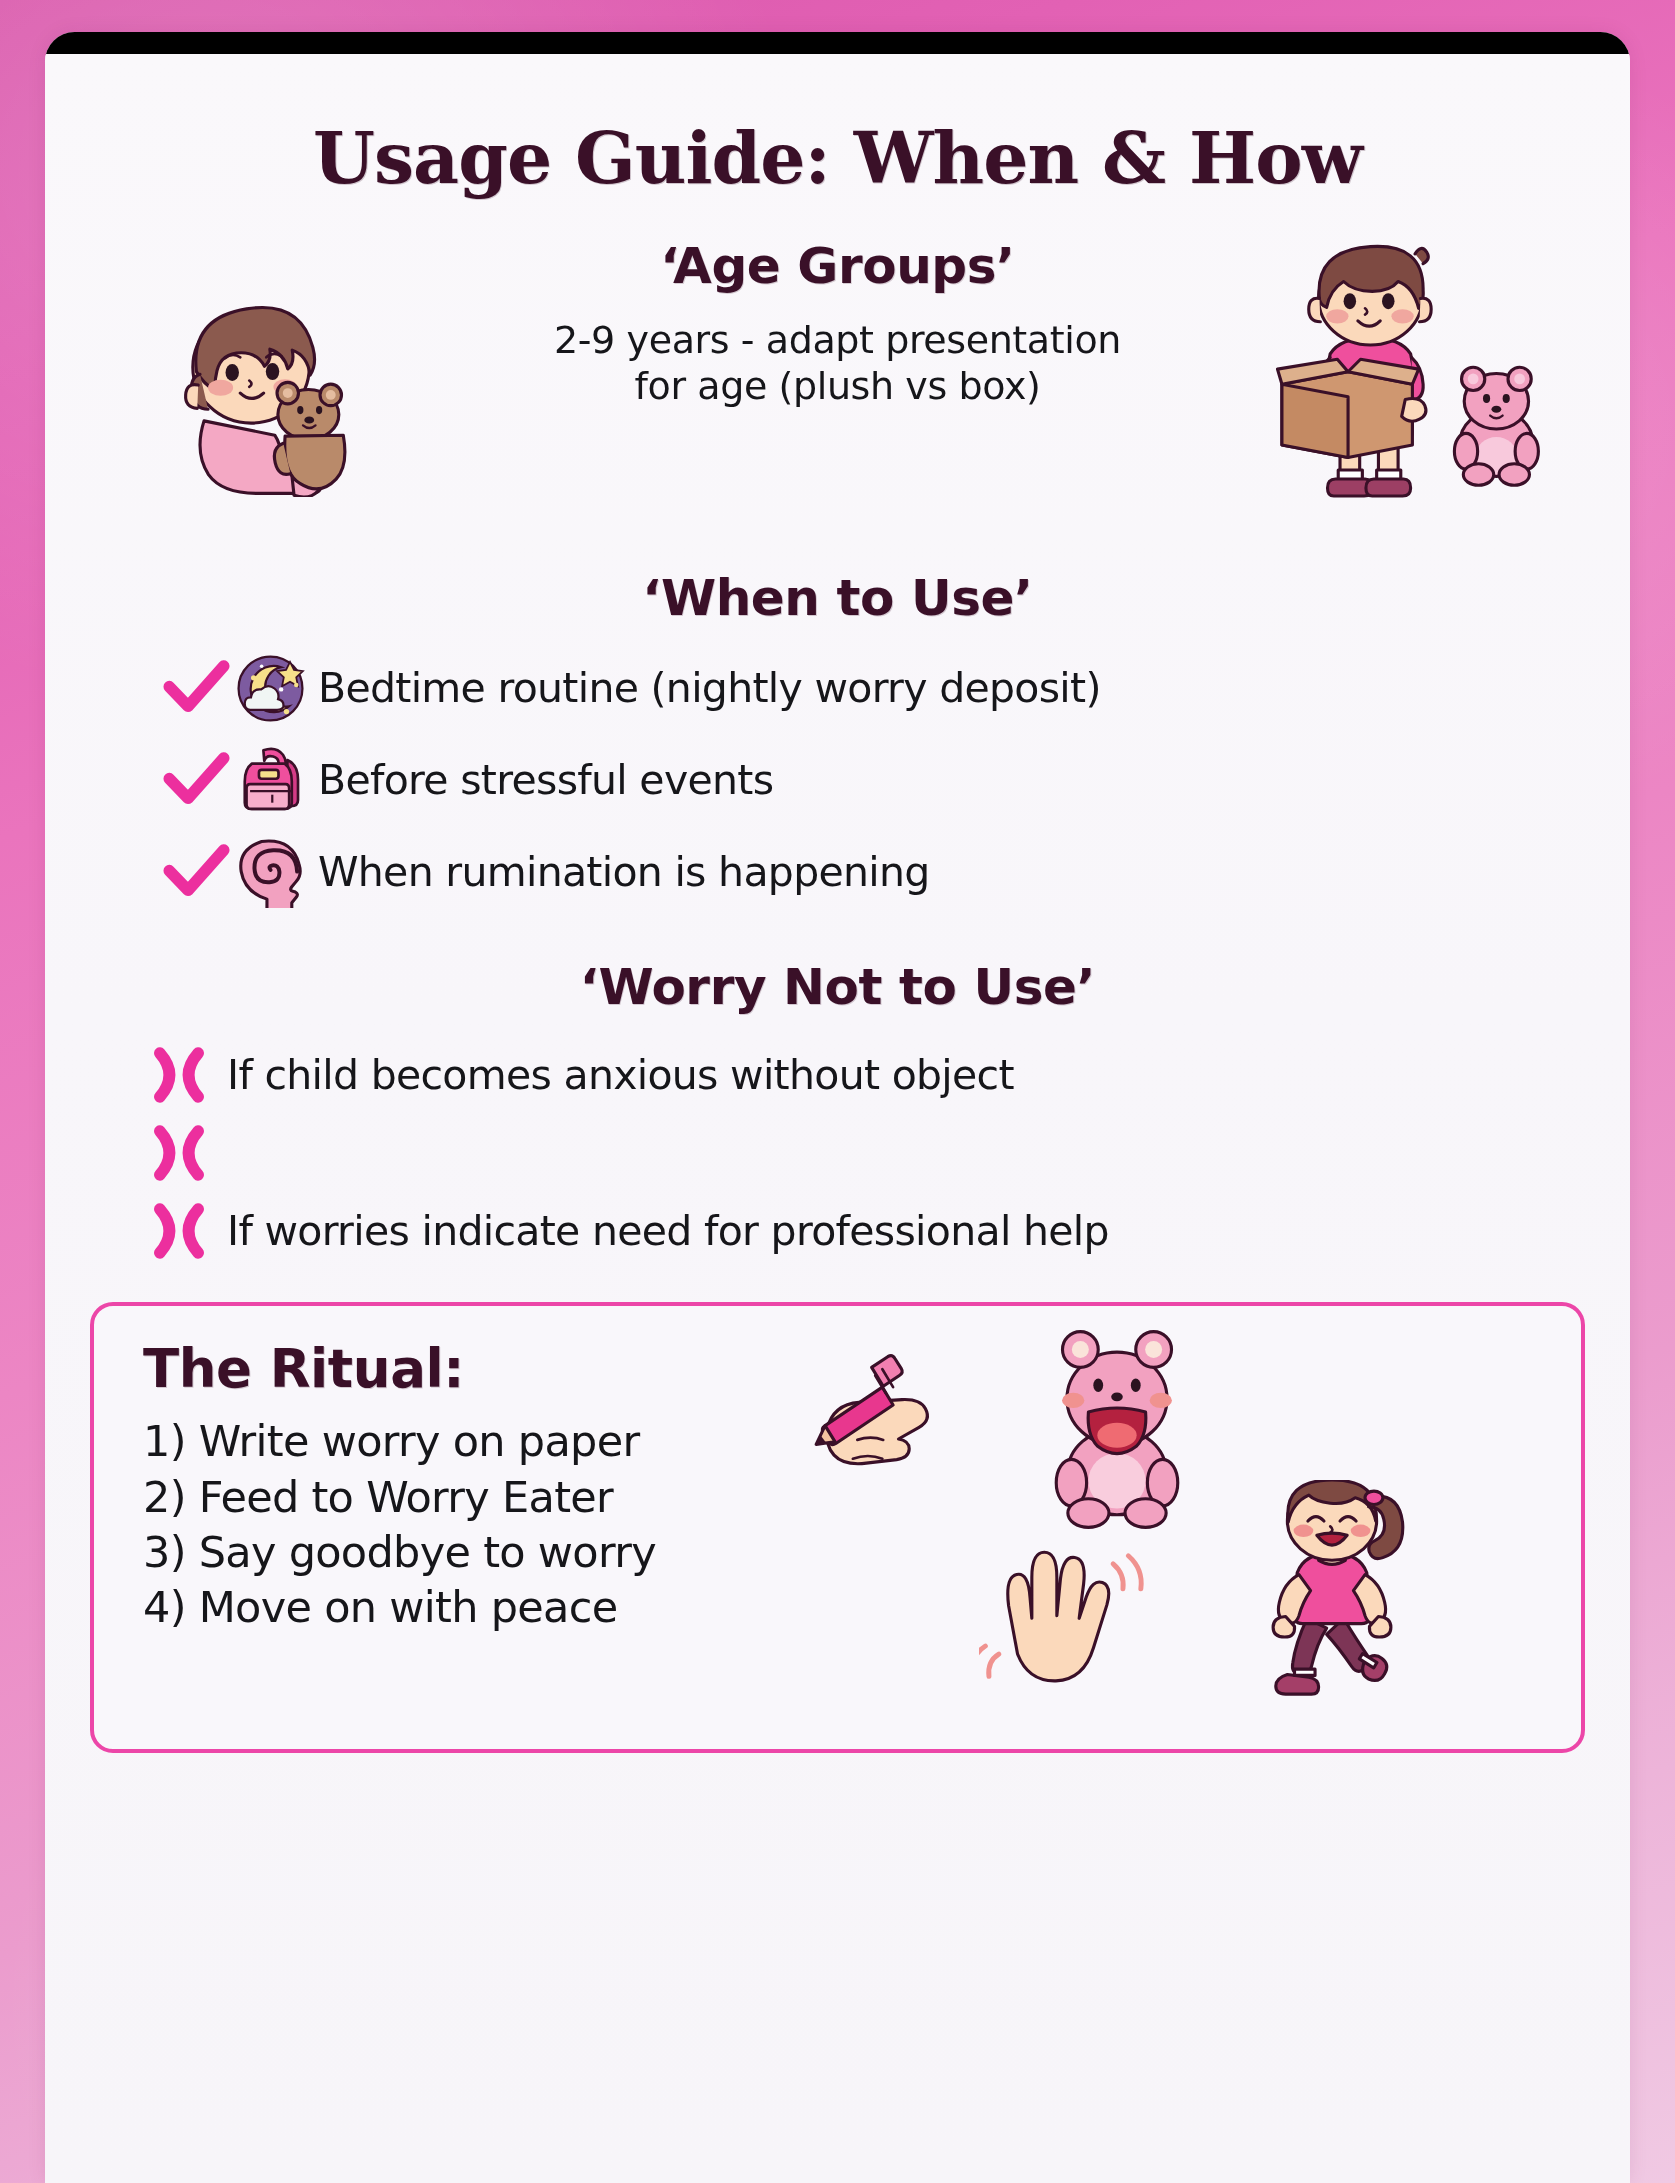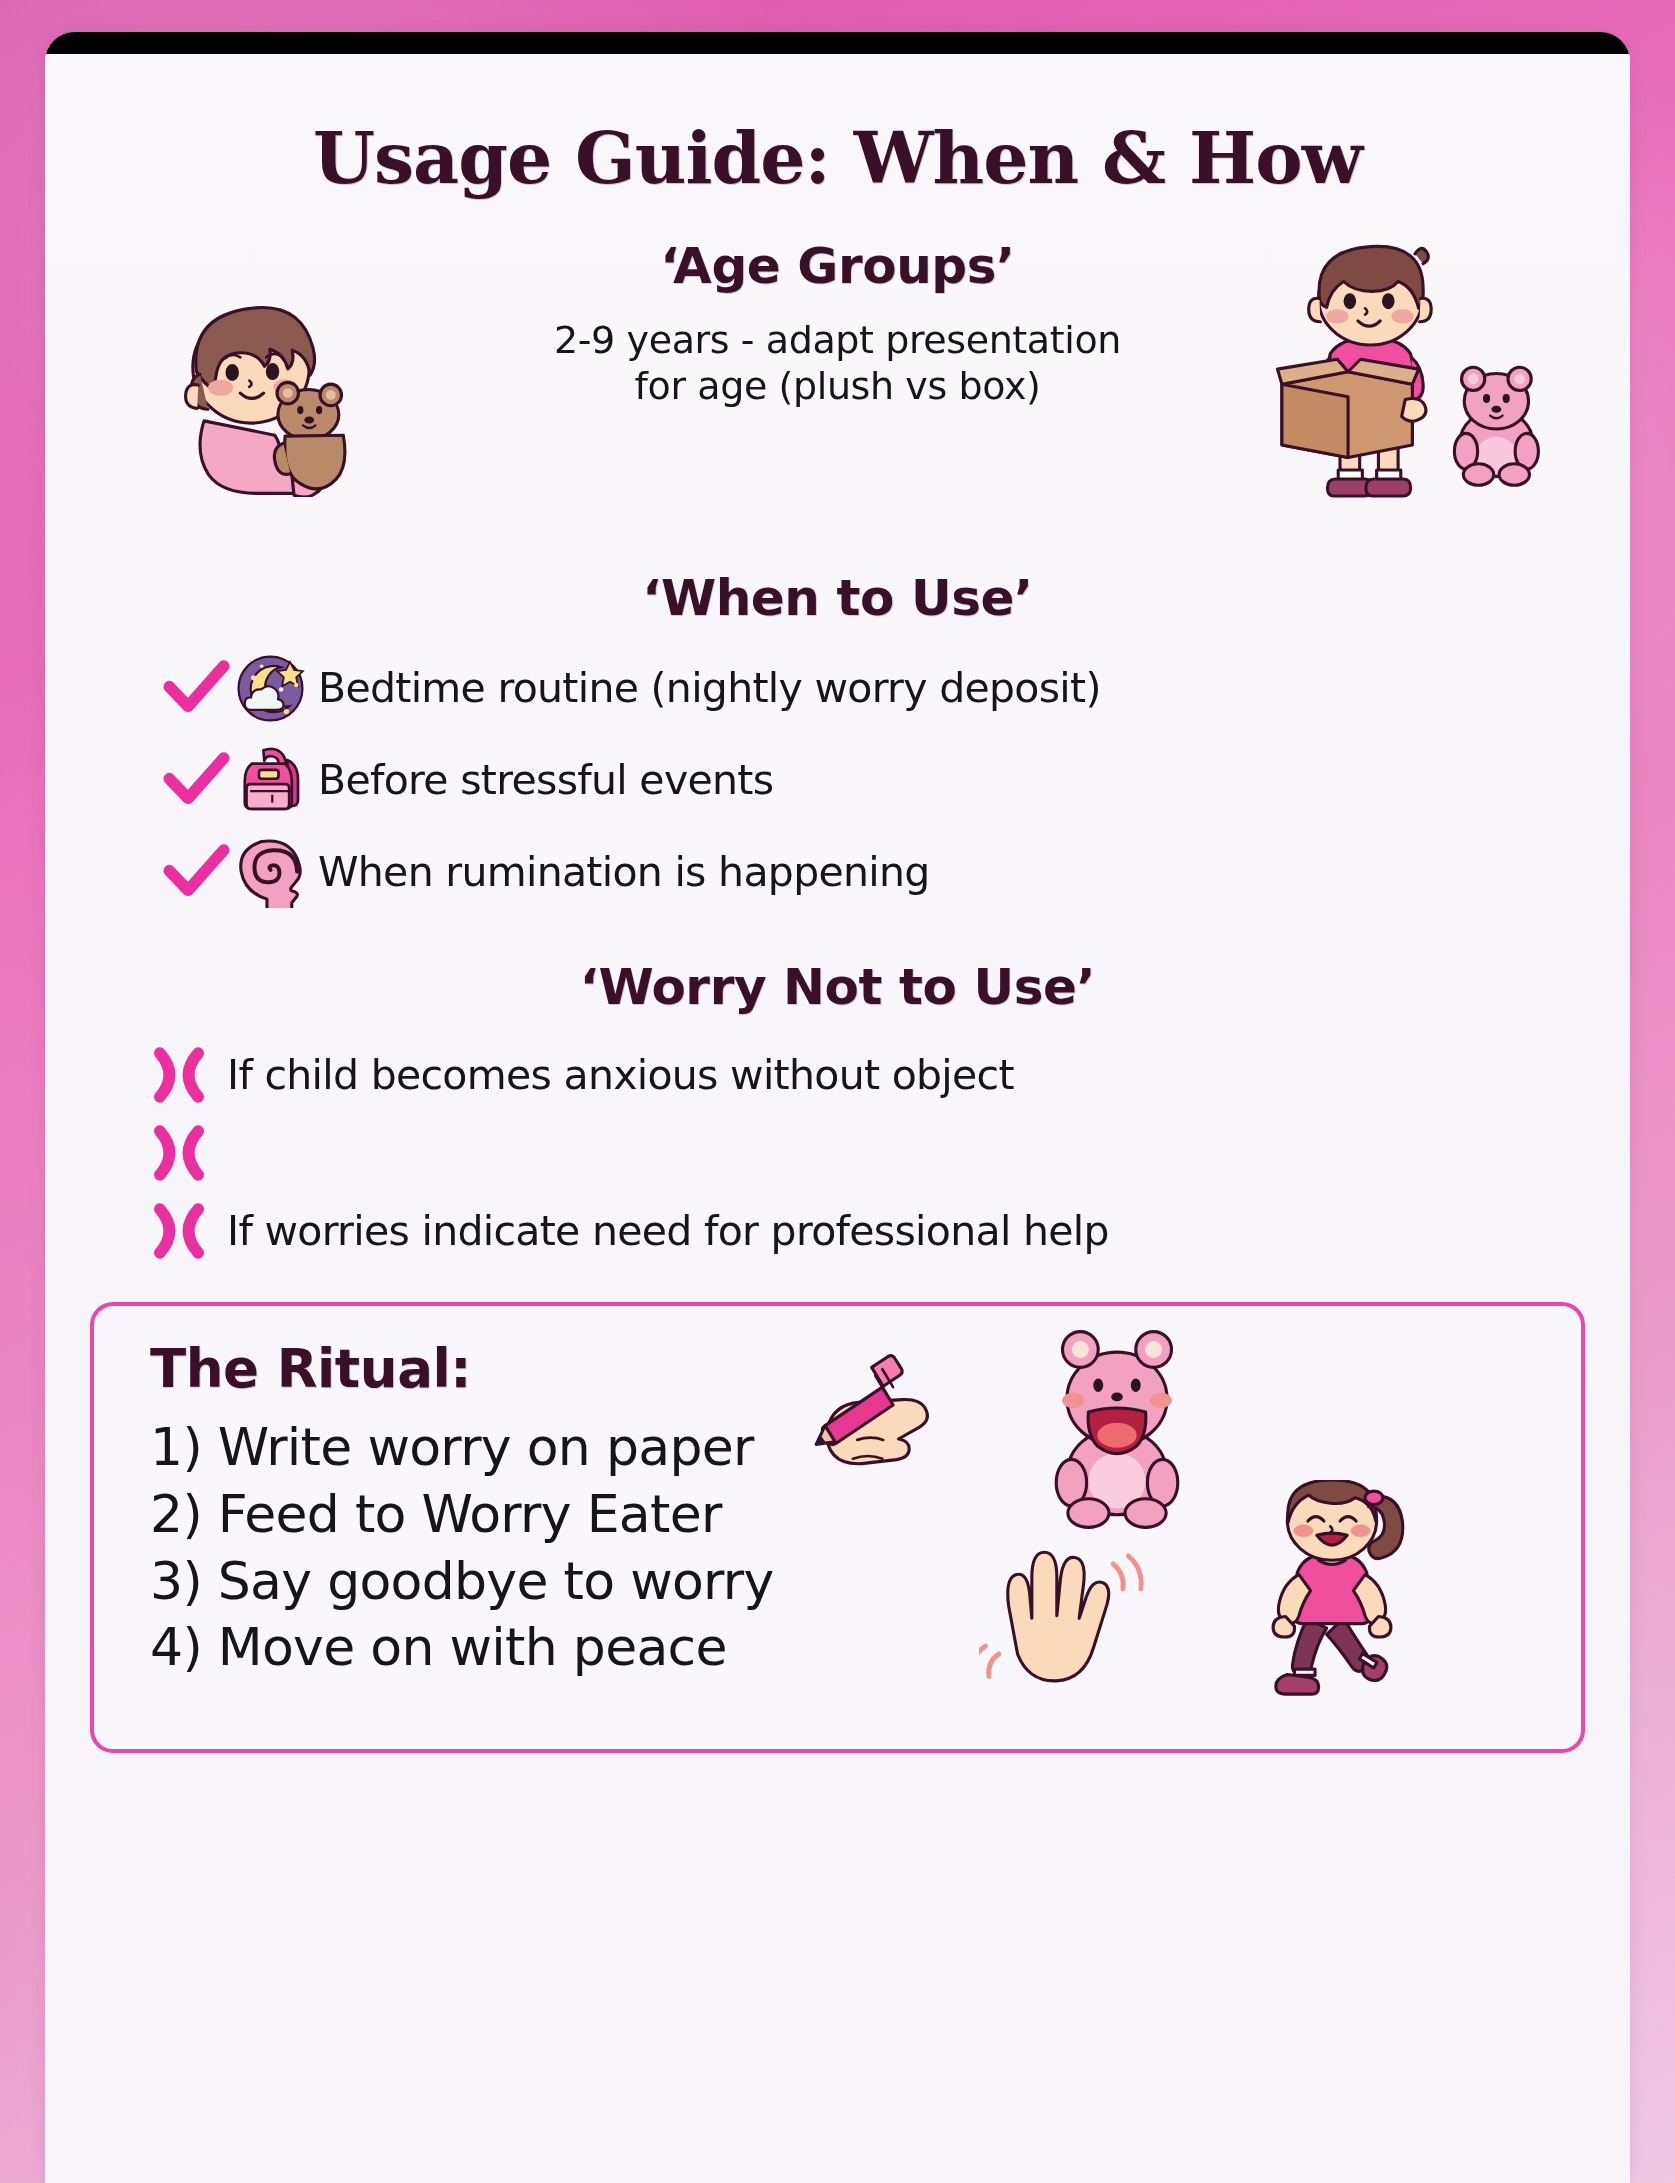--- a/index.html
+++ b/index.html
@@ -112,35 +112,34 @@
 
   
   .ritual{
     position:relative;
     margin:36px 45px 0 45px;
     border:4.5px solid #ec46a8;
     border-radius:23px;
     background:#f9f7fb;
     height:451px;
     overflow:hidden;
-    padding-left:7px;
   }
   .ritual-title{
     font-family:"DejaVu Sans", sans-serif;
     font-weight:700;
     font-size:53px;
     color:#3a1028;
     margin:32px 0 0 49px;
     letter-spacing:-0.4px;
     text-shadow:0.9px 1.3px 0 rgba(58,16,40,.2);
   }
   .steps{ margin:15px 0 0 49px; }
   .step{
     font-family:"DejaVu Sans", sans-serif;
-    font-size:52px;
+    font-size:43px;
     color:#16161a;
     line-height:1.28;
     letter-spacing:-0.7px;
     white-space:nowrap;
   }
   .r-ill-pencil{ position:absolute; left:706px; top:31px; width:188px; height:170px; }
   .r-ill-bear  { position:absolute; left:929px; top:13.4px; width:188px; height:210px; }
   .r-ill-wave  { position:absolute; left:885px; top:206px; width:170px; height:201px; }
   .r-ill-girl  { position:absolute; left:1144px; top:174px; width:188px; height:232px; }
 </style>

